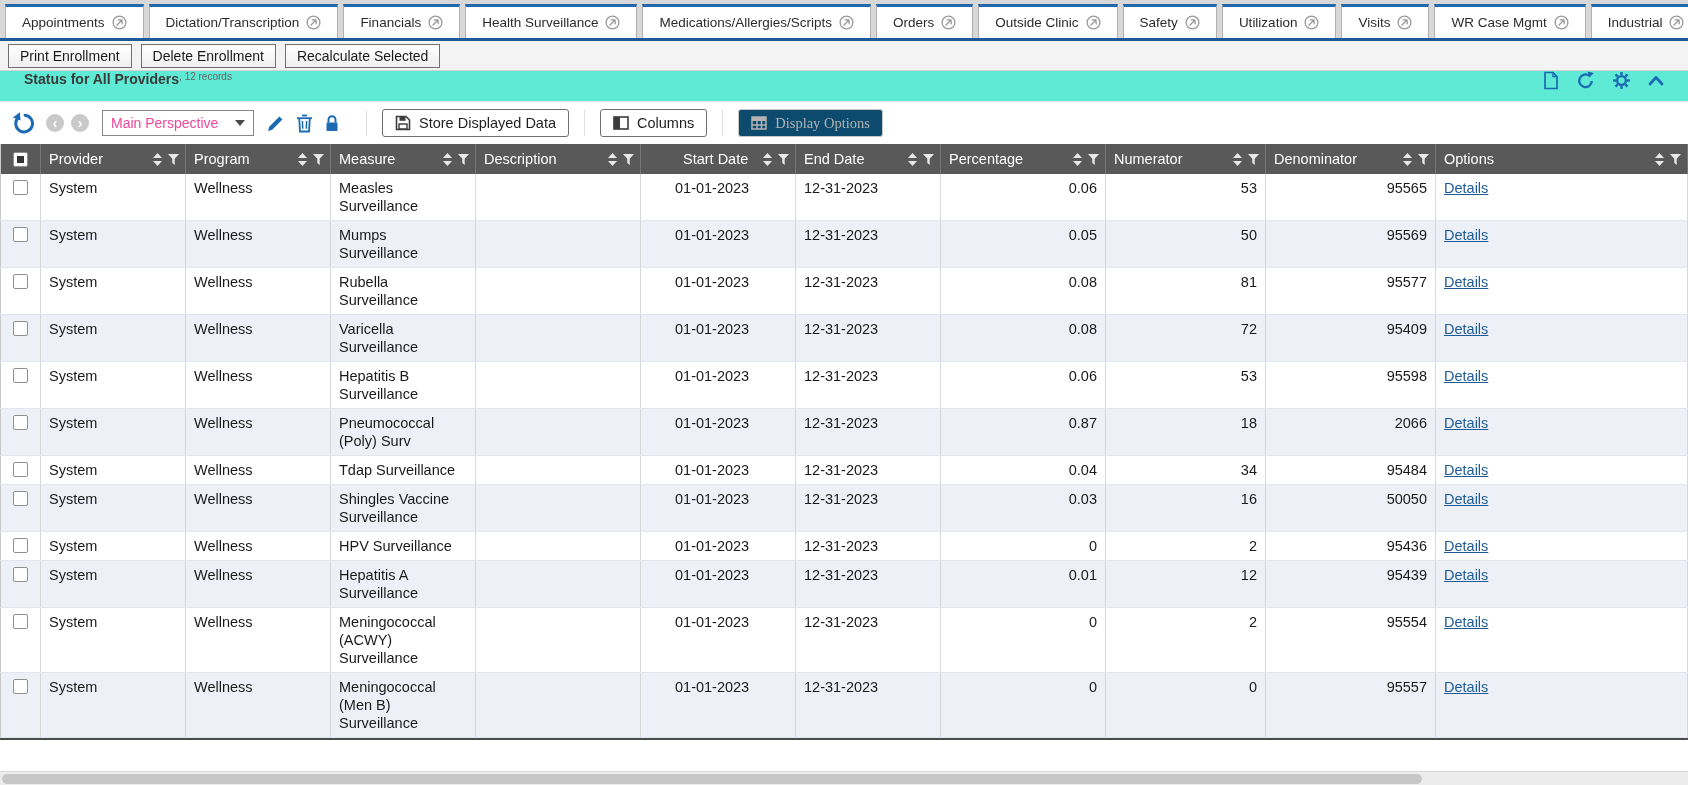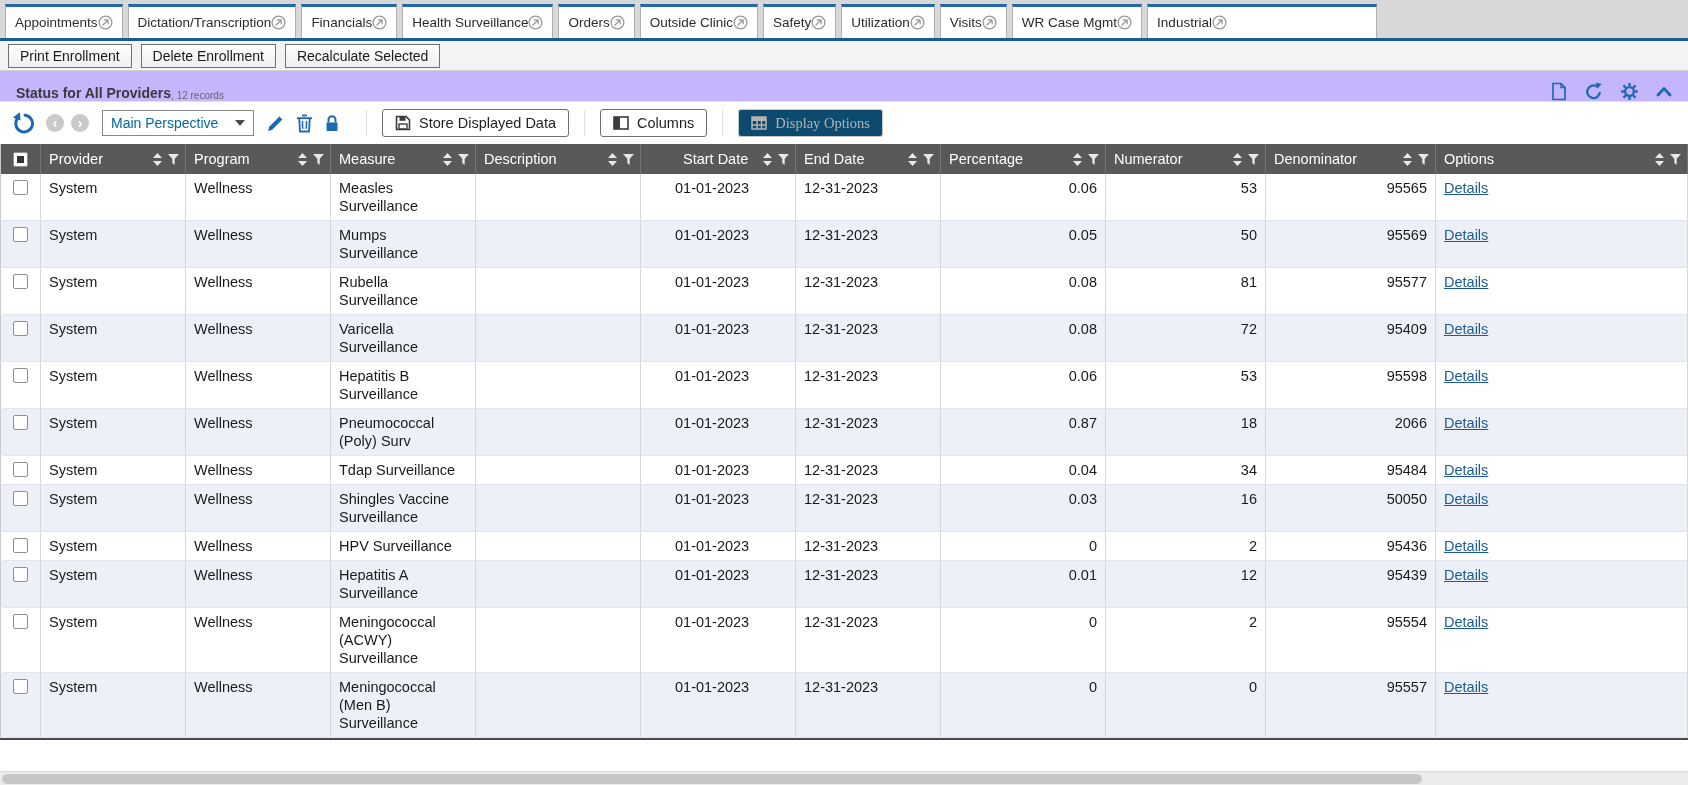--- a/index.html
+++ b/index.html
@@ -10,64 +10,64 @@
   }
   .app { position:relative; width:1688px; height:785px; overflow:hidden; background:#fff; }
 
   
   .tab-bar {
     height:41px; background:#d8d8d8; border-bottom:3px solid #1d5a96;
     display:flex; align-items:flex-end; gap:5px; padding:4px 0 0 5px;
     overflow:hidden; white-space:nowrap;
   }
   .tab {
-    display:inline-flex; align-items:center; flex:0 0 auto;
+    display:inline-flex; align-items:center; gap:7px; flex:0 0 auto;
     background:#fff; border:1px solid #b0b0b0; border-bottom:none;
-    border-top:3px solid #2268ad; height:34px; padding:0 9px;
+    border-top:3px solid #2268ad; height:34px; padding:0 16px;
     font-size:13.5px; color:#2b2b2b; cursor:pointer;
   }
   .tab:last-child { min-width:230px; }
   .tab-icon svg { display:block; }
 
   
   .action-bar {
     height:30px; background:#f3f3f3; border-bottom:1px solid #d2d2d2;
     display:flex; align-items:center; gap:9px; padding:8px 8px;
   }
   .action-btn {
     height:24px; padding:0 11px; font-size:14px; color:#1a1a1a;
     background:linear-gradient(#ffffff,#efefef); border:1px solid #707070;
     font-family:inherit; cursor:pointer;
   }
 
   
   .status-bar {
-    height:31px; background:#c4b5fd; border-bottom:1px solid #e3e3e3;
-    display:flex; align-items:flex-end; padding:0 16px;
+    height:31px; background:#5eead4; border-bottom:1px solid #e3e3e3;
+    display:flex; align-items:flex-start; padding:0 24px;
   }
   .status-title { font-weight:bold; font-size:14px; color:#3a3a3a; }
   .status-records { font-size:10px; color:#666; }
   .status-icons { margin-left:auto; display:flex; align-items:center; gap:17px; }
   .sicon { display:inline-flex; cursor:pointer; }
   .sicon svg { display:block; }
 
   
   .grid-toolbar {
     height:42px; background:#fff; display:flex; align-items:center; padding:0 12px;
   }
   .undo { display:inline-flex; cursor:pointer; margin-right:10px; }
   .navcircle {
     width:18px; height:18px; border-radius:50%; background:#c9c9c9; color:#fff;
     display:inline-flex; align-items:center; justify-content:center;
     font-size:14px; font-weight:bold; line-height:1; margin-right:7px; cursor:default;
   }
   .select {
     min-width:152px; height:26px; border:1px solid #878787; background:#fff;
     display:inline-flex; align-items:center; justify-content:space-between;
-    padding:0 8px; font-size:14px; color:#0369a1; margin:0 12px 0 6px; cursor:pointer;
+    padding:0 8px; font-size:14px; color:#ec4899; margin:0 12px 0 6px; cursor:pointer;
   }
   .caret { width:0; height:0; border-left:5px solid transparent; border-right:5px solid transparent; border-top:6px solid #4a4a4a; margin-left:10px; }
   .ticon { display:inline-flex; cursor:pointer; margin-right:11px; }
   .ticon svg { display:block; }
   .vsep { width:1px; height:26px; background:#e0e0e0; margin:0 15px; }
   .tb-btn {
     height:28px; display:inline-flex; align-items:center; gap:8px; padding:0 12px;
     background:#fff; border:1px solid #6f6f6f; border-radius:3px;
     font-size:14.5px; color:#1f1f1f; font-family:inherit; cursor:pointer;
   }
@@ -161,20 +161,29 @@
     <span class="tab-label">Financials</span>
     <span class="tab-icon">
       <svg width="15" height="15" viewBox="0 0 15 15">
         <circle cx="7.5" cy="7.5" r="6.4" fill="#fff" stroke="#999" stroke-width="1.3"></circle>
         <path d="M5 10 L10 5 M6.2 4.8 L10 5 L10.2 8.8" fill="none" stroke="#999" stroke-width="1.3" stroke-linecap="round" stroke-linejoin="round"></path>
       </svg>
     </span>
   </div>
       <div class="tab">
     <span class="tab-label">Health Surveillance</span>
+    <span class="tab-icon">
+      <svg width="15" height="15" viewBox="0 0 15 15">
+        <circle cx="7.5" cy="7.5" r="6.4" fill="#fff" stroke="#999" stroke-width="1.3"></circle>
+        <path d="M5 10 L10 5 M6.2 4.8 L10 5 L10.2 8.8" fill="none" stroke="#999" stroke-width="1.3" stroke-linecap="round" stroke-linejoin="round"></path>
+      </svg>
+    </span>
+  </div>
+      <div class="tab">
+    <span class="tab-label">Medications/Allergies/Scripts</span>
     <span class="tab-icon">
       <svg width="15" height="15" viewBox="0 0 15 15">
         <circle cx="7.5" cy="7.5" r="6.4" fill="#fff" stroke="#999" stroke-width="1.3"></circle>
         <path d="M5 10 L10 5 M6.2 4.8 L10 5 L10.2 8.8" fill="none" stroke="#999" stroke-width="1.3" stroke-linecap="round" stroke-linejoin="round"></path>
       </svg>
     </span>
   </div>
       <div class="tab">
     <span class="tab-label">Orders</span>
     <span class="tab-icon">

